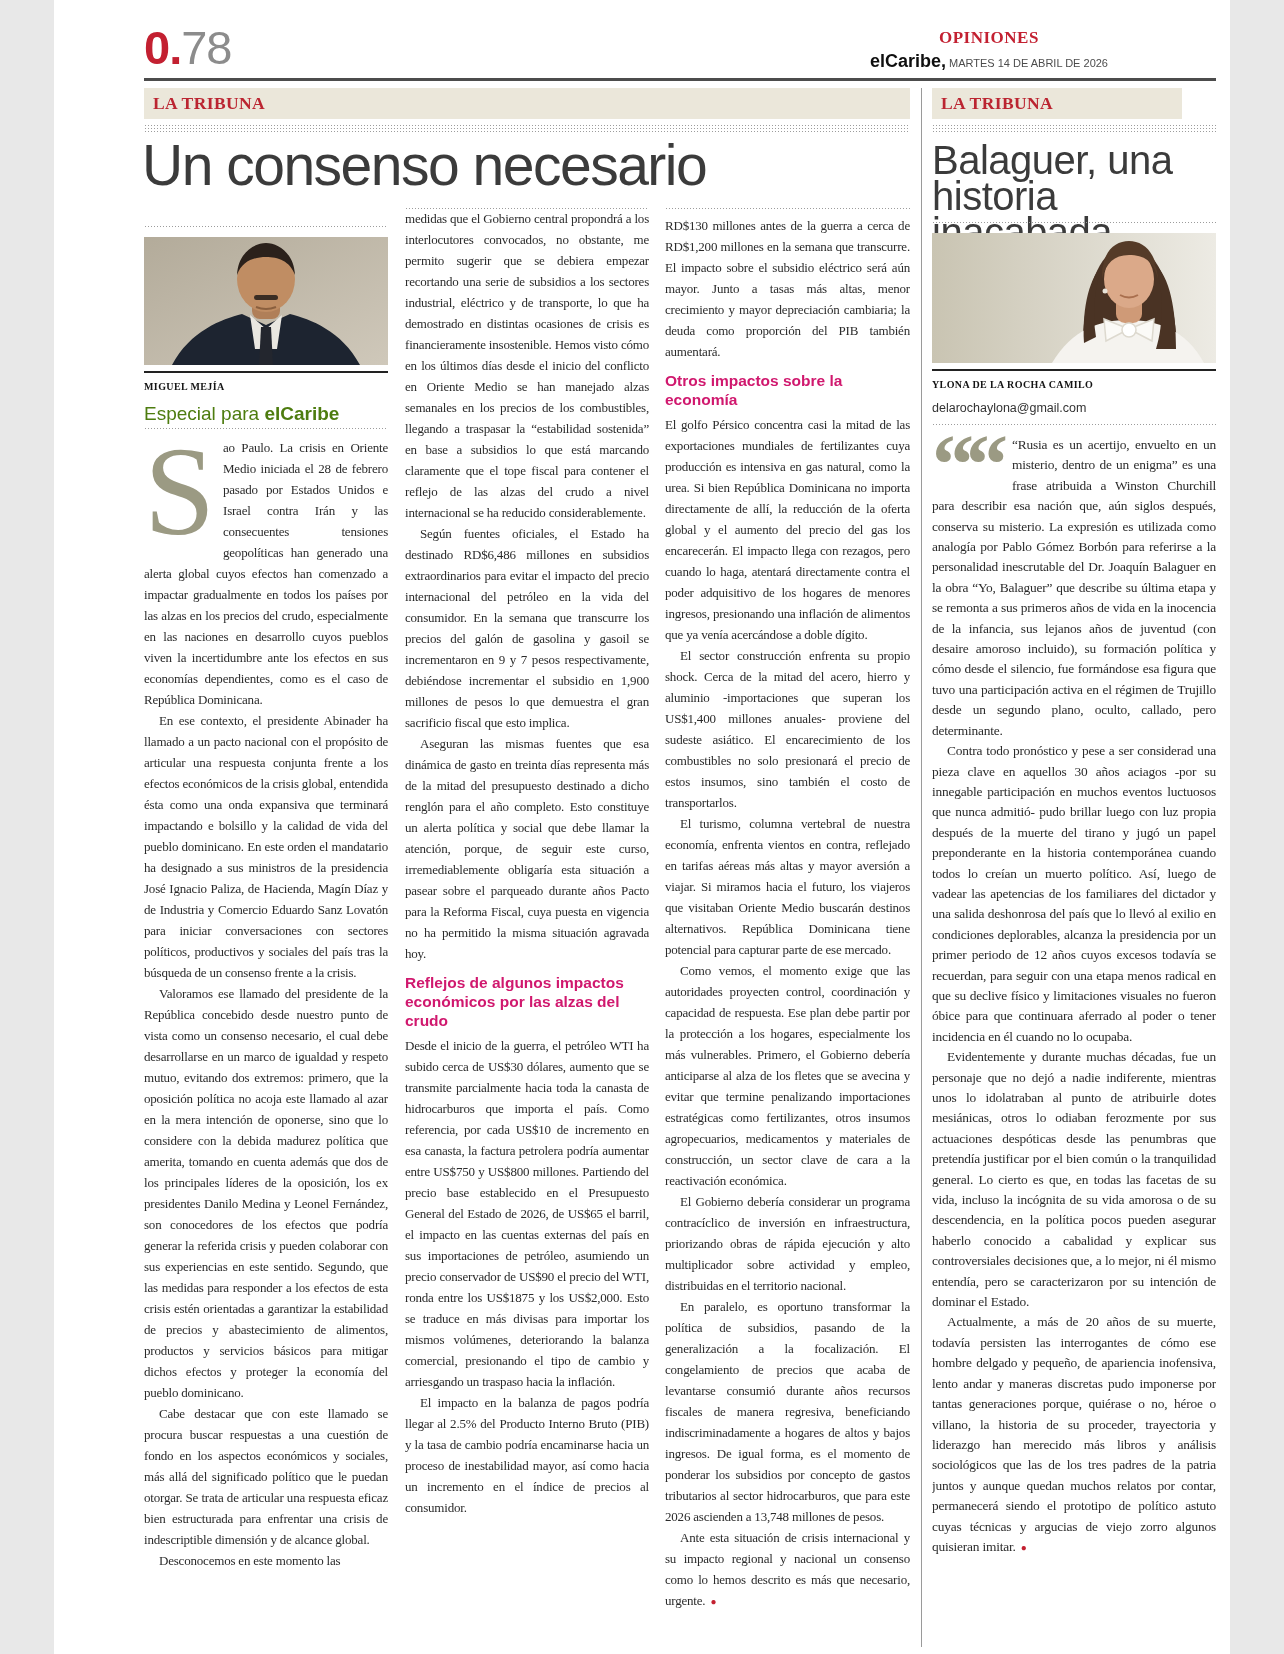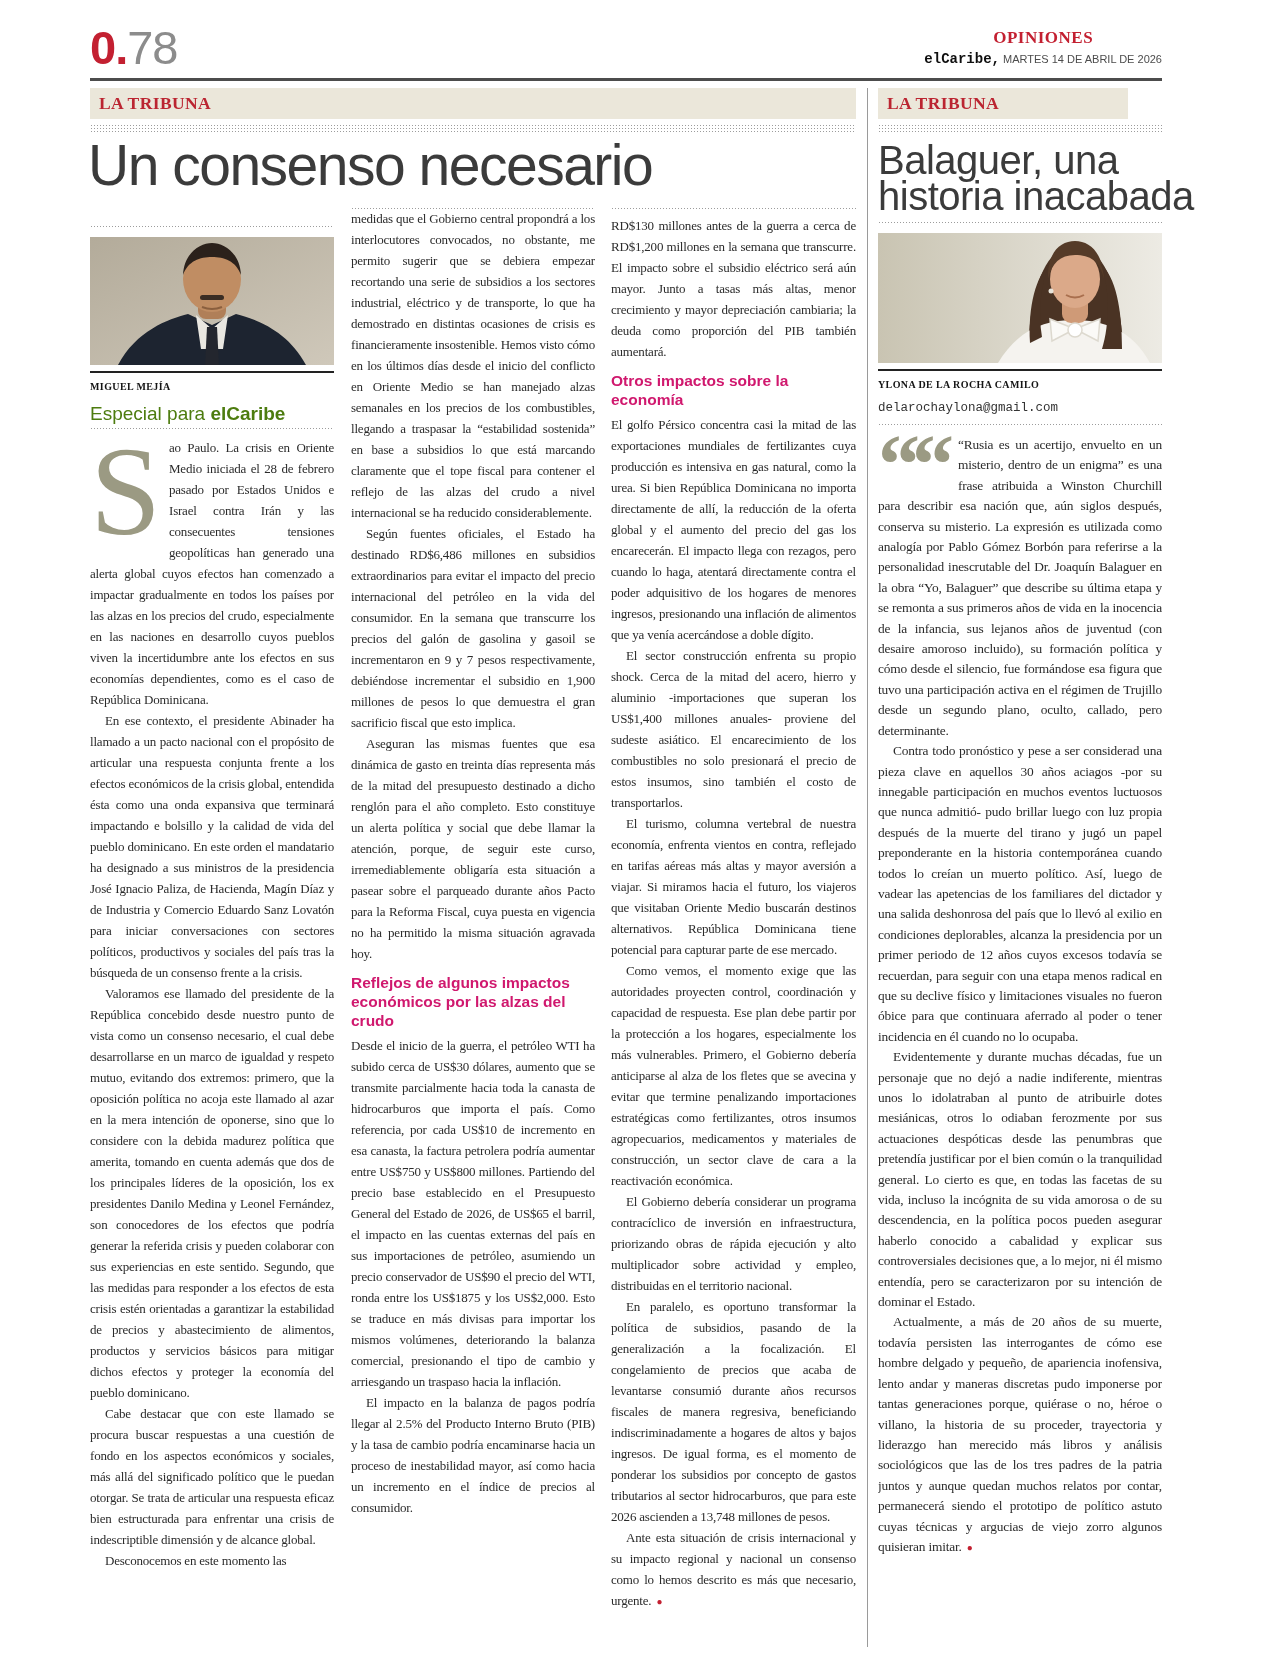--- a/index.html
+++ b/index.html
@@ -4,32 +4,32 @@
 <style>
   :root{
     --red:#c32031;
     --magenta:#d0186e;
     --kicker-bg:#ebe7da;
     --olive:#9b9a83;
     --ink:#2b2b2b;
   }
   html,body{margin:0;padding:0;background:#e8e8e8;}
   .page{
-    position:relative;width:1284px;height:1654px;background:#ffffff;
+    position:relative;width:1176px;height:1654px;background:#ffffff;
     font-family:"Liberation Serif",serif;color:var(--ink);overflow:hidden;
     margin:0 auto;
   }
   
   .pagenum{position:absolute;left:90px;top:20px;font-family:"Liberation Sans",sans-serif;font-size:47px;letter-spacing:-1px;}
   .pagenum .pn-prefix{color:var(--red);font-weight:700;}
   .pagenum .pn-num{color:#8c8c8c;font-weight:300;}
   .hdr-right{position:absolute;right:122px;top:28px;text-align:center;}
   .section-label{font-weight:700;font-size:17px;color:var(--red);letter-spacing:.5px;}
   .issue-line{margin-top:3px;font-family:"Liberation Sans",sans-serif;font-size:11px;color:#4c4c4c;}
-  .issue-line .masthead{font-family:Liberation Mono, monospace;font-weight:700;font-size:14px;color:#0f0f0f;}
+  .issue-line .masthead{font-family:Liberation Sans, sans-serif;font-weight:700;font-size:18px;color:#0f0f0f;}
   .toprule{position:absolute;left:90px;top:78px;width:1072px;height:3px;background:#4c4c4c;}
   .vdivider{position:absolute;left:867px;top:88px;width:1px;height:1559px;background:#9a9a9a;}
   
   .kicker{position:absolute;top:88px;height:31px;background:var(--kicker-bg);display:flex;align-items:center;
     padding-left:9px;box-sizing:border-box;font-weight:700;font-size:17.5px;color:#bb2531;letter-spacing:.4px;}
   .kicker.kleft{left:90px;width:766px;}
   .kicker.kright{left:878px;width:250px;}
   .dotband{position:absolute;height:9px;background-image:radial-gradient(circle,#9c9c9c .8px,transparent 1px);background-size:3px 3px;}
   .dotrule{position:absolute;height:3px;background-image:radial-gradient(circle,#9c9c9c .8px,transparent 1px);background-size:3px 3px;}
   
@@ -37,21 +37,21 @@
     font-size:57px;color:#3b3b3b;letter-spacing:-1.5px;}
   .headline-right{position:absolute;left:878px;top:142px;font-family:"Liberation Sans",sans-serif;font-weight:300;
     font-size:40px;line-height:36px;color:#3b3b3b;letter-spacing:-.5px;}
   
   .photo{position:absolute;overflow:hidden;}
   .photo svg{display:block;}
   .photorule{position:absolute;height:2px;background:#222;}
   .author-name{position:absolute;font-weight:700;font-size:10px;color:#141414;letter-spacing:.4px;}
   .byline{position:absolute;font-family:Liberation Sans, sans-serif;font-size:19px;color:#4d7c0f;}
   .byline .brand{font-weight:700;}
-  .email{position:absolute;font-family:Liberation Mono, monospace;font-size:12.5px;color:#333;}
+  .email{position:absolute;font-family:Liberation Sans, sans-serif;font-size:12.5px;color:#333;}
   
   .col{position:absolute;overflow:hidden;text-align:justify;}
   .col p{margin:0;font-size:13px;line-height:21px;letter-spacing:-.2px;}
   .col p.ind{text-indent:15px;}
   .rcol p{font-size:13.4px;line-height:20.4px;}
   .subhead{font-family:"Liberation Sans",sans-serif;font-weight:700;font-size:15.5px !important;line-height:19px !important;
     color:var(--magenta);margin:9px 0 5px 0 !important;text-align:left;letter-spacing:0 !important;}
   .dropcap{float:left;font-size:128px;line-height:104px;padding:2px 8px 0 0;color:var(--olive);font-weight:400;}
   .bigquote{float:left;font-size:84px;line-height:60px;height:60px;letter-spacing:-8px;padding-right:12px;color:var(--olive);font-weight:700;}
   .endmark{color:var(--red);font-size:10px;margin-left:5px;letter-spacing:0;}

